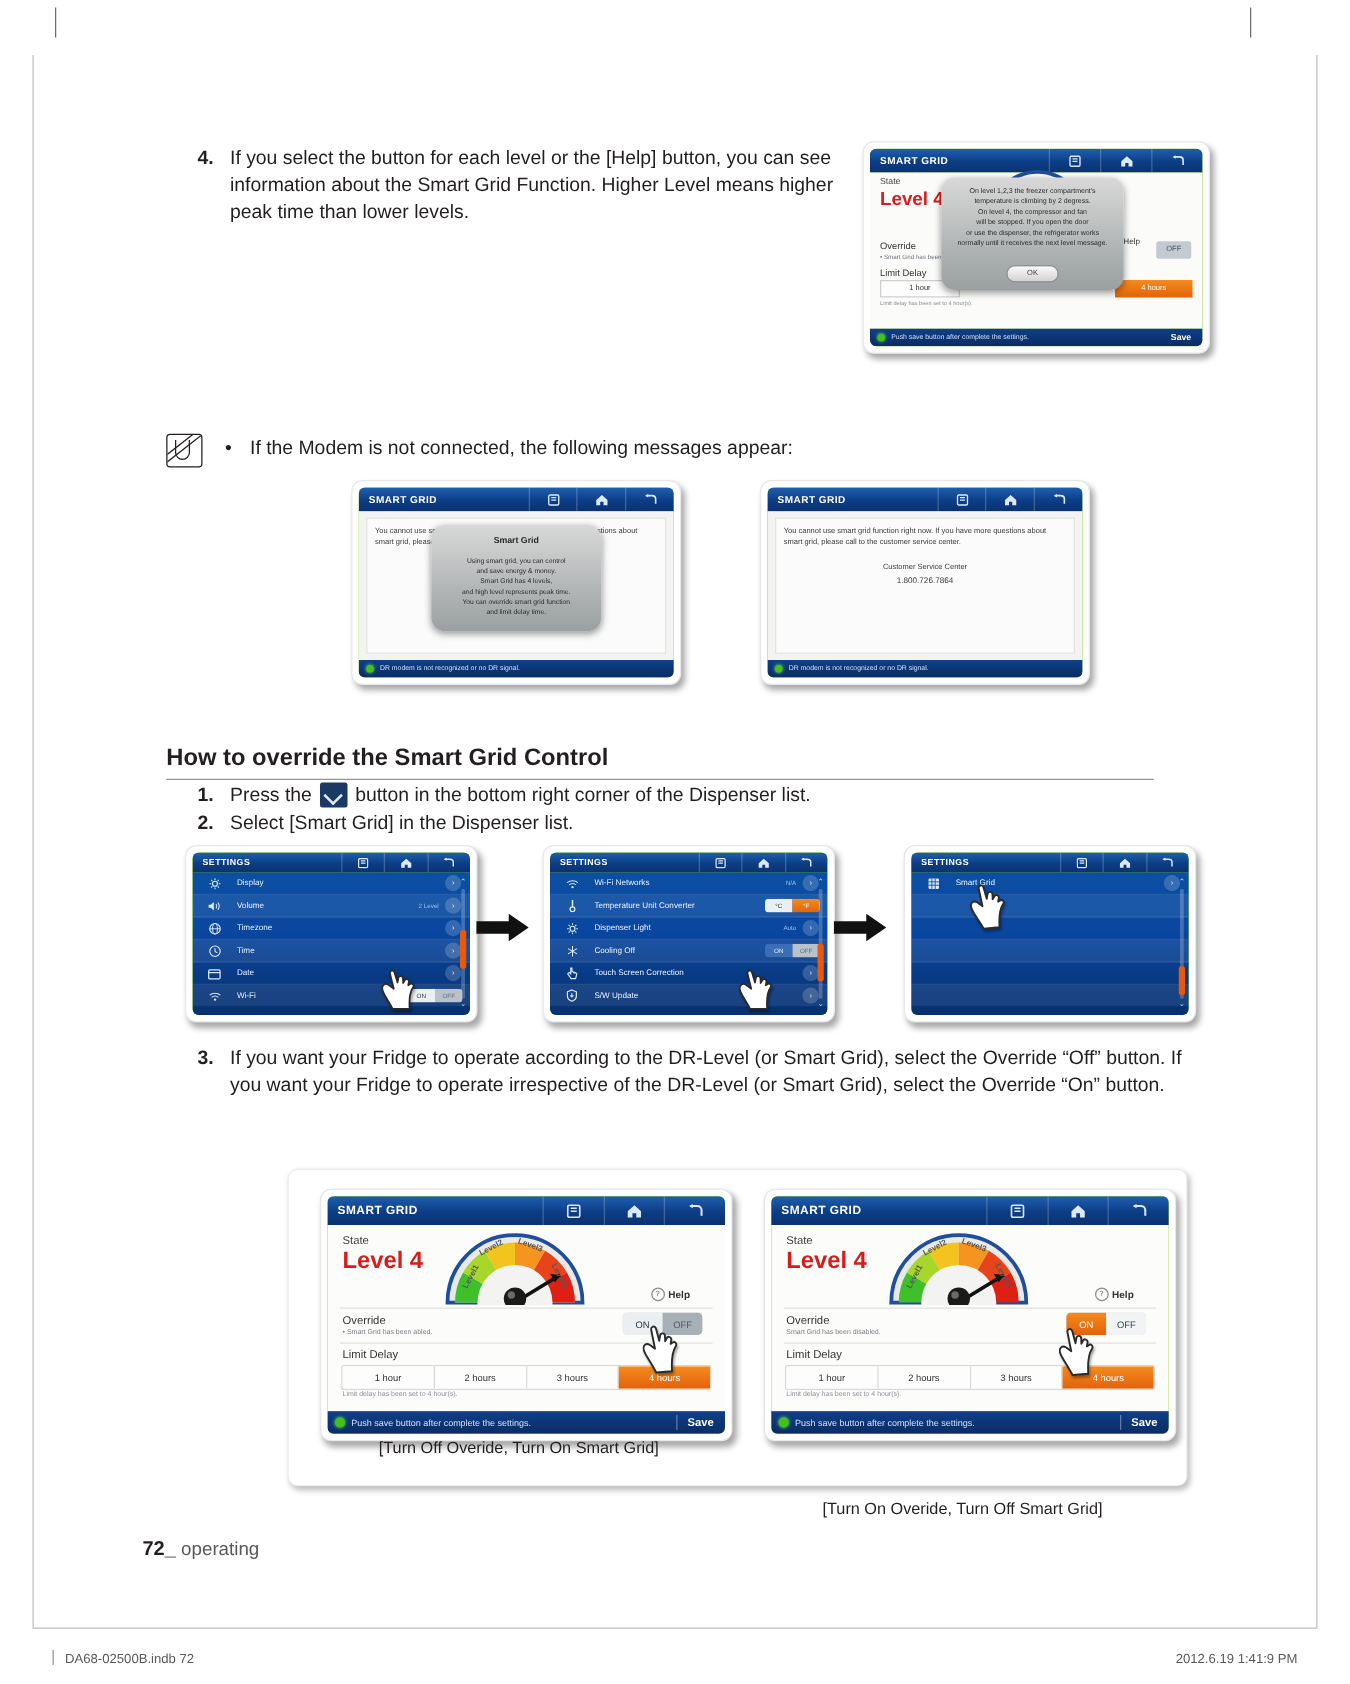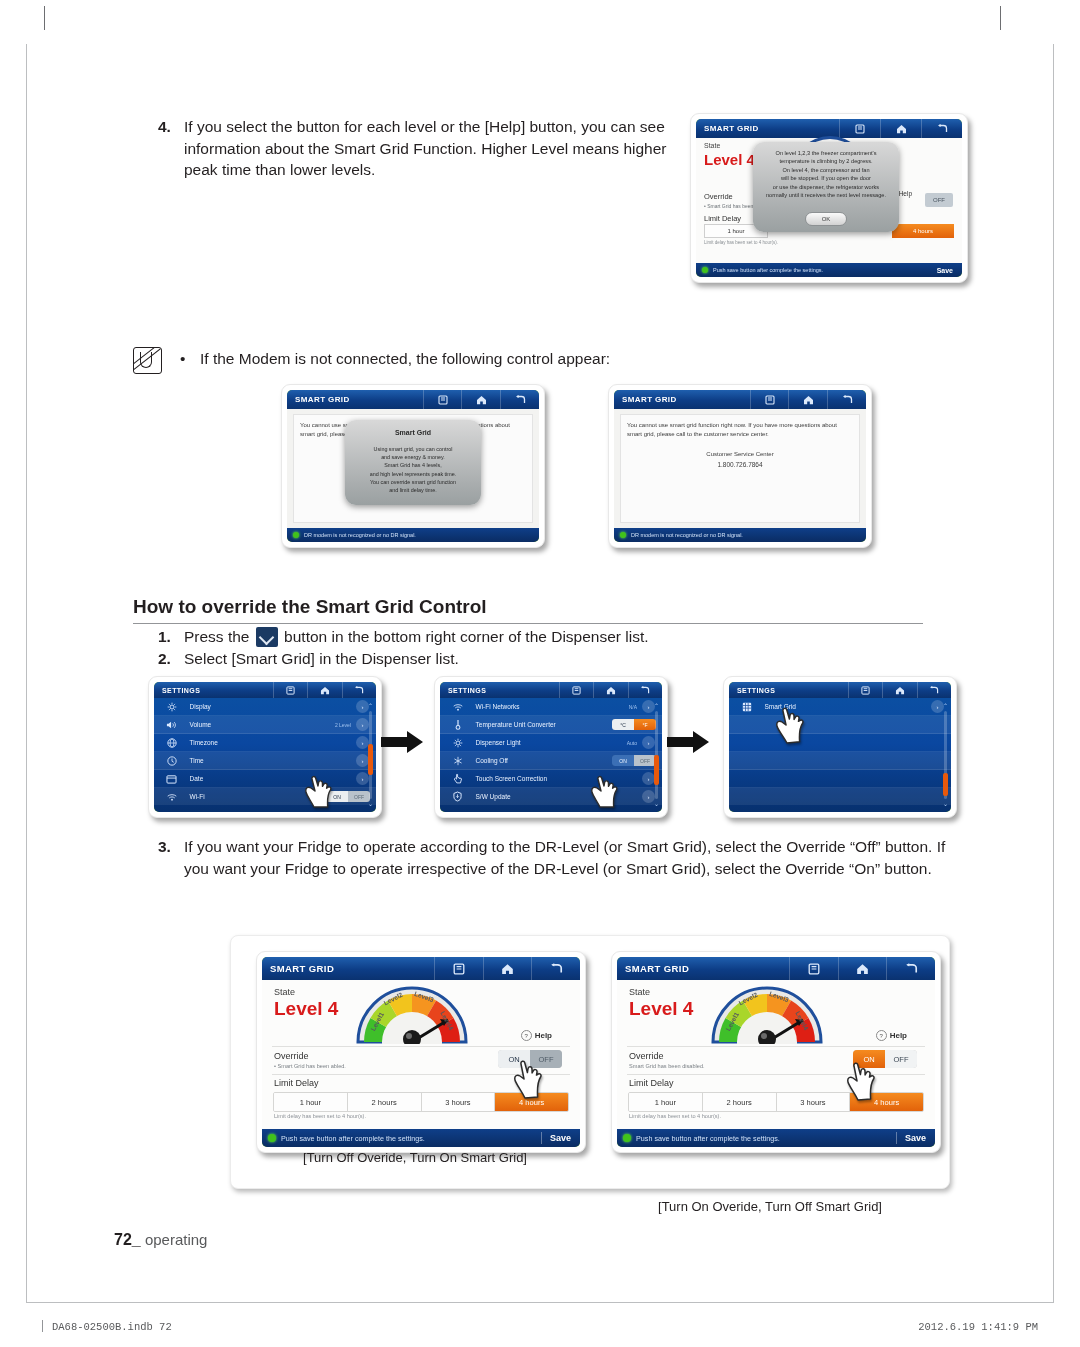--- a/index.html
+++ b/index.html
@@ -89,21 +89,21 @@
   .bigarrow{position:absolute;}
   .bigarrow svg{display:block;}
 
   
   .cap{position:absolute;text-align:center;font-size:13px;color:#231f20;}
   .capbox{position:absolute;background:#fff;border-radius:8px;box-shadow:2px 3px 5px rgba(0,0,0,.28);border:1px solid #ececec;}
 
   
   .folio{position:absolute;left:114px;top:1231px;font-size:15px;color:#58595b;}
   .folio b{color:#231f20;font-size:16px;}
-  .ftr{position:absolute;bottom:14px;font-size:10.5px;color:#58595b;font-family:Liberation Mono, monospace;}
+  .ftr{position:absolute;bottom:14px;font-size:10.5px;color:#58595b;font-family:Liberation Sans, sans-serif;}
   .ftr .bar{display:inline-block;width:1px;height:12px;background:#939598;vertical-align:-2px;margin-right:9px;}
 </style>
 </head>
 <body>
 
 <div class="crop" style="left:44px;top:6px;width:1px;height:24px;"></div>
 <div class="crop" style="left:1000px;top:6px;width:1px;height:24px;"></div>
 <div class="page-frame"></div>
 <div class="page-frame bottomline" style="left:26px;top:1302px;height:0;width:1028px;"></div>
 
@@ -179,21 +179,21 @@
   </div>
 </div>
 
 <div class="note-icon">
   <div class="diag" style="left:-8px;top:4px;"></div>
   <div class="diag" style="left:-8px;top:10px;"></div>
   <div class="pen"></div>
 </div>
 <div class="step body-text" style="left:180px;top:348px;width:520px;">
   <div class="n" style="width:20px;flex:0 0 20px;font-weight:normal;">•</div>
-  <div class="tx">If the Modem is not connected, the following control appear:</div>
+  <div class="tx">If the Modem is not connected, the following messages appear:</div>
 </div>
 
 <div class="dev" style="left:281px;top:384px;width:252px;height:152px;">
   <div class="screen">
     <div class="titlebar" style="height:19px;font-size:8px;">
       <div class="ttl">SMART GRID</div>
       <div class="ico">
           <svg width="10" height="10" viewBox="0 0 10 10">
             <rect x="1" y="1" width="8" height="8" rx="1" fill="none" stroke="#dce9fb" stroke-width="1.1"></rect>
             <path d="M3 3h4M3 5h4" stroke="#dce9fb" stroke-width="1"></path>

